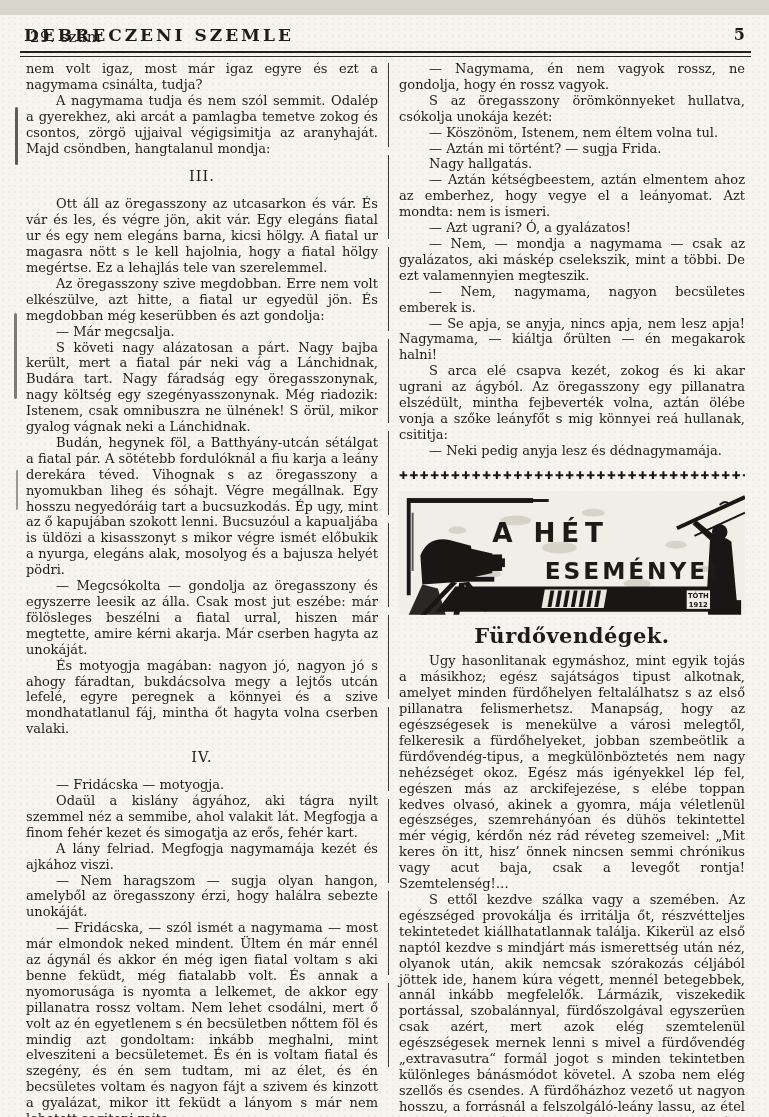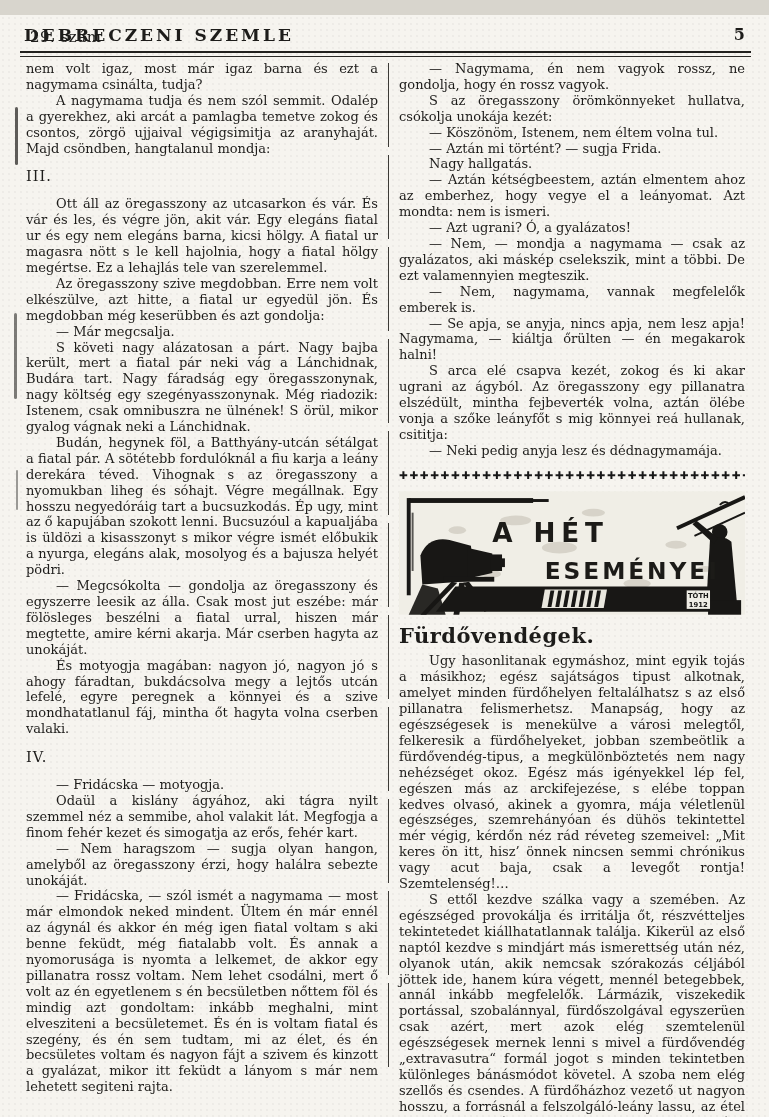--- a/index.html
+++ b/index.html
@@ -23,22 +23,22 @@
              border-top:2px solid #22211e;border-bottom:1px solid #2a2926;}
   
   .columns{position:absolute;top:46px;left:26px;width:719px;display:flex;}
   .col{width:352px;font-size:13px;line-height:15.9px;text-align:justify;}
   .col-left{margin-right:11px;}
   .col-right{margin-left:10px;width:346px;}
   .gutter-rule{position:absolute;left:388px;top:48px;width:1px;height:1012px;
     background:repeating-linear-gradient(180deg,#3c3a36 0 84px, transparent 84px 92px);}
   .tb{margin:0;text-indent:30px;}
   .tb.continued{text-indent:0;}
-  .tb.heading{text-align:left;text-indent:0;margin:13px 0 11px;font-size:14.5px;letter-spacing:1px;}
-  .article-heading{text-align:left;text-indent:0;font-size:21px;font-weight:bold;
+  .tb.heading{text-align:center;text-indent:0;margin:13px 0 11px;font-size:14.5px;letter-spacing:1px;}
+  .article-heading{text-align:center;text-indent:0;font-size:21px;font-weight:bold;
                    margin:10px 0 9px;letter-spacing:.5px;}
   
   .cross-divider{margin:9px 0 7px;text-align:center;font-size:10.5px;letter-spacing:1.6px;
                  white-space:nowrap;overflow:hidden;color:#171717;text-indent:0;}
   
   .illo-wrap{margin:2px 0 4px;}
   
   .scan-mark{position:absolute;background:#2b2a27;opacity:.75;}
   .m1{left:15px;top:92px;width:3px;height:58px;border-radius:2px;}
   .m2{left:14px;top:298px;width:3px;height:86px;border-radius:2px;opacity:.6;}
@@ -58,48 +58,49 @@
 
   <div class="scan-mark m1"></div>
   <div class="scan-mark m2"></div>
   <div class="scan-mark m3"></div>
 
   <div class="gutter-rule"></div>
 
   <div class="columns">
 
     <div class="col col-left">
-        <p class="tb continued">nem volt igaz, most már igaz barna és ezt a nagymama csinálta, tudja?</p>
+        <p class="tb continued">nem volt igaz, most már igaz egyre és ezt a nagymama csinálta, tudja?</p>
         <p class="tb p">A nagymama tudja és nem szól semmit. Odalép a gyerekhez, aki arcát a pamlagba temetve zokog és csontos, zörgö ujjaival végigsimitja az aranyhaját. Majd csöndben, hangtalanul mondja:</p>
         <p class="tb heading">III.</p>
         <p class="tb p">Ott áll az öregasszony az utcasarkon és vár. És vár és les, és végre jön, akit vár. Egy elegáns fiatal ur és egy nem elegáns barna, kicsi hölgy. A fiatal ur magasra nött s le kell hajolnia, hogy a fiatal hölgy megértse. Ez a lehajlás tele van szerelemmel.</p>
         <p class="tb p">Az öregasszony szive megdobban. Erre nem volt elkészülve, azt hitte, a fiatal ur egyedül jön. És megdobban még keserübben és azt gondolja:</p>
         <p class="tb p">— Már megcsalja.</p>
         <p class="tb p">S követi nagy alázatosan a párt. Nagy bajba került, mert a fiatal pár neki vág a Lánchidnak, Budára tart. Nagy fáradság egy öregasszonynak, nagy költség egy szegényasszonynak. Még riadozik: Istenem, csak omnibuszra ne ülnének! S örül, mikor gyalog vágnak neki a Lánchidnak.</p>
         <p class="tb p">Budán, hegynek föl, a Batthyány-utcán sétálgat a fiatal pár. A sötétebb fordulóknál a fiu karja a leány derekára téved. Vihognak s az öregasszony a nyomukban liheg és sóhajt. Végre megállnak. Egy hosszu negyedóráig tart a bucsuzkodás. Ép ugy, mint az ő kapujában szokott lenni. Bucsuzóul a kapualjába is üldözi a kisasszonyt s mikor végre ismét előbukik a nyurga, elegáns alak, mosolyog és a bajusza helyét pödri.</p>
         <p class="tb p">— Megcsókolta — gondolja az öregasszony és egyszerre leesik az álla. Csak most jut eszébe: már fölösleges beszélni a fiatal urral, hiszen már megtette, amire kérni akarja. Már cserben hagyta az unokáját.</p>
         <p class="tb p">És motyogja magában: nagyon jó, nagyon jó s ahogy fáradtan, bukdácsolva megy a lejtős utcán lefelé, egyre peregnek a könnyei és a szive mondhatatlanul fáj, mintha őt hagyta volna cserben valaki.</p>
         <p class="tb heading">IV.</p>
         <p class="tb p">— Fridácska — motyogja.</p>
         <p class="tb p">Odaül a kislány ágyához, aki tágra nyilt szemmel néz a semmibe, ahol valakit lát. Megfogja a finom fehér kezet és simogatja az erős, fehér kart.</p>
+        <p class="tb p">A lány felriad. Megfogja nagymamája kezét és ajkához viszi.</p>
         <p class="tb p">— Nem haragszom — sugja olyan hangon, amelyből az öregasszony érzi, hogy halálra sebezte unokáját.</p>
         <p class="tb p">— Fridácska, — szól ismét a nagymama — most már elmondok neked mindent. Ültem én már ennél az ágynál és akkor én még igen fiatal voltam s aki benne feküdt, még fiatalabb volt. És annak a nyomorusága is nyomta a lelkemet, de akkor egy pillanatra rossz voltam. Nem lehet csodálni, mert ő volt az én egyetlenem s én becsületben nőttem föl és mindig azt gondoltam: inkább meghalni, mint elvesziteni a becsületemet. És én is voltam fiatal és szegény, és én sem tudtam, mi az élet, és én becsületes voltam és nagyon fájt a szivem és kinzott a gyalázat, mikor itt feküdt a lányom s már nem lehetett segiteni rajta.</p>
       </div>
 
     <div class="col col-right">
       <div>
           <p class="tb p">— Nagymama, én nem vagyok rossz, ne gondolja, hogy én rossz vagyok.</p>
           <p class="tb p">S az öregasszony örömkönnyeket hullatva, csókolja unokája kezét:</p>
           <p class="tb p">— Köszönöm, Istenem, nem éltem volna tul.</p>
           <p class="tb p">— Aztán mi történt? — sugja Frida.</p>
           <p class="tb p">Nagy hallgatás.</p>
           <p class="tb p">— Aztán kétségbeestem, aztán elmentem ahoz az emberhez, hogy vegye el a leányomat. Azt mondta: nem is ismeri.</p>
           <p class="tb p">— Azt ugrani? Ó, a gyalázatos!</p>
           <p class="tb p">— Nem, — mondja a nagymama — csak az gyalázatos, aki máskép cselekszik, mint a többi. De ezt valamennyien megteszik.</p>
-          <p class="tb p">— Nem, nagymama, vannak megfelelők emberek is.</p>
+          <p class="tb p">— Nem, nagymama, nagyon becsületes emberek is.</p>
           <p class="tb p">— Se apja, se anyja, nincs apja, nem lesz apja! Nagymama, — kiáltja őrülten — én megakarok halni!</p>
           <p class="tb p">S arca elé csapva kezét, zokog és ki akar ugrani az ágyból. Az öregasszony egy pillanatra elszédült, mintha fejbeverték volna, aztán ölébe vonja a szőke leányfőt s mig könnyei reá hullanak, csititja:</p>
           <p class="tb p">— Neki pedig anyja lesz és dédnagymamája.</p>
         </div>
 
       <div class="cross-divider">✚✚✚✚✚✚✚✚✚✚✚✚✚✚✚✚✚✚✚✚✚✚✚✚✚✚✚✚✚✚✚✚✚✚✚✚✚✚✚✚</div>
 
       <div class="illo-wrap">
         <svg width="346" height="124" viewBox="0 0 356 127">
           <rect x="0" y="0" width="356" height="127" fill="#f0eee6"></rect>

